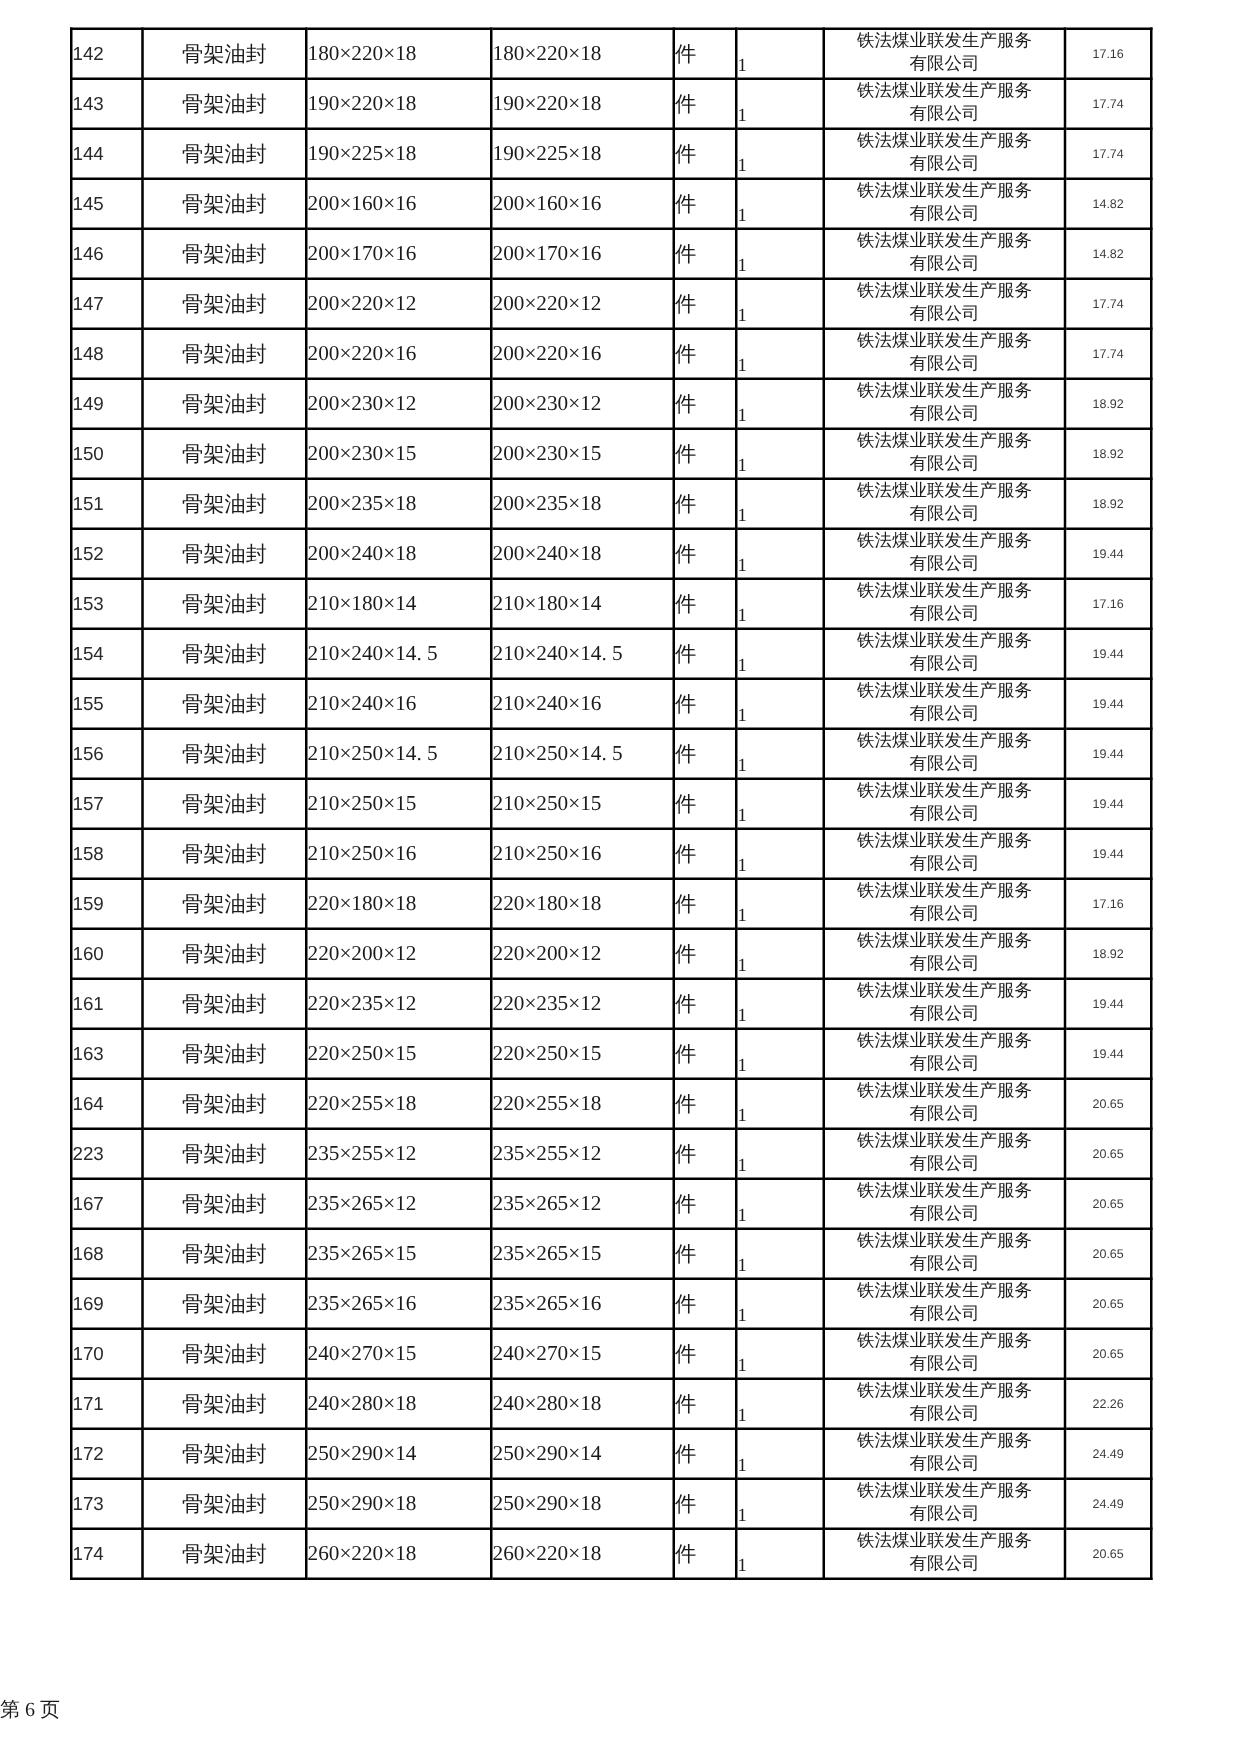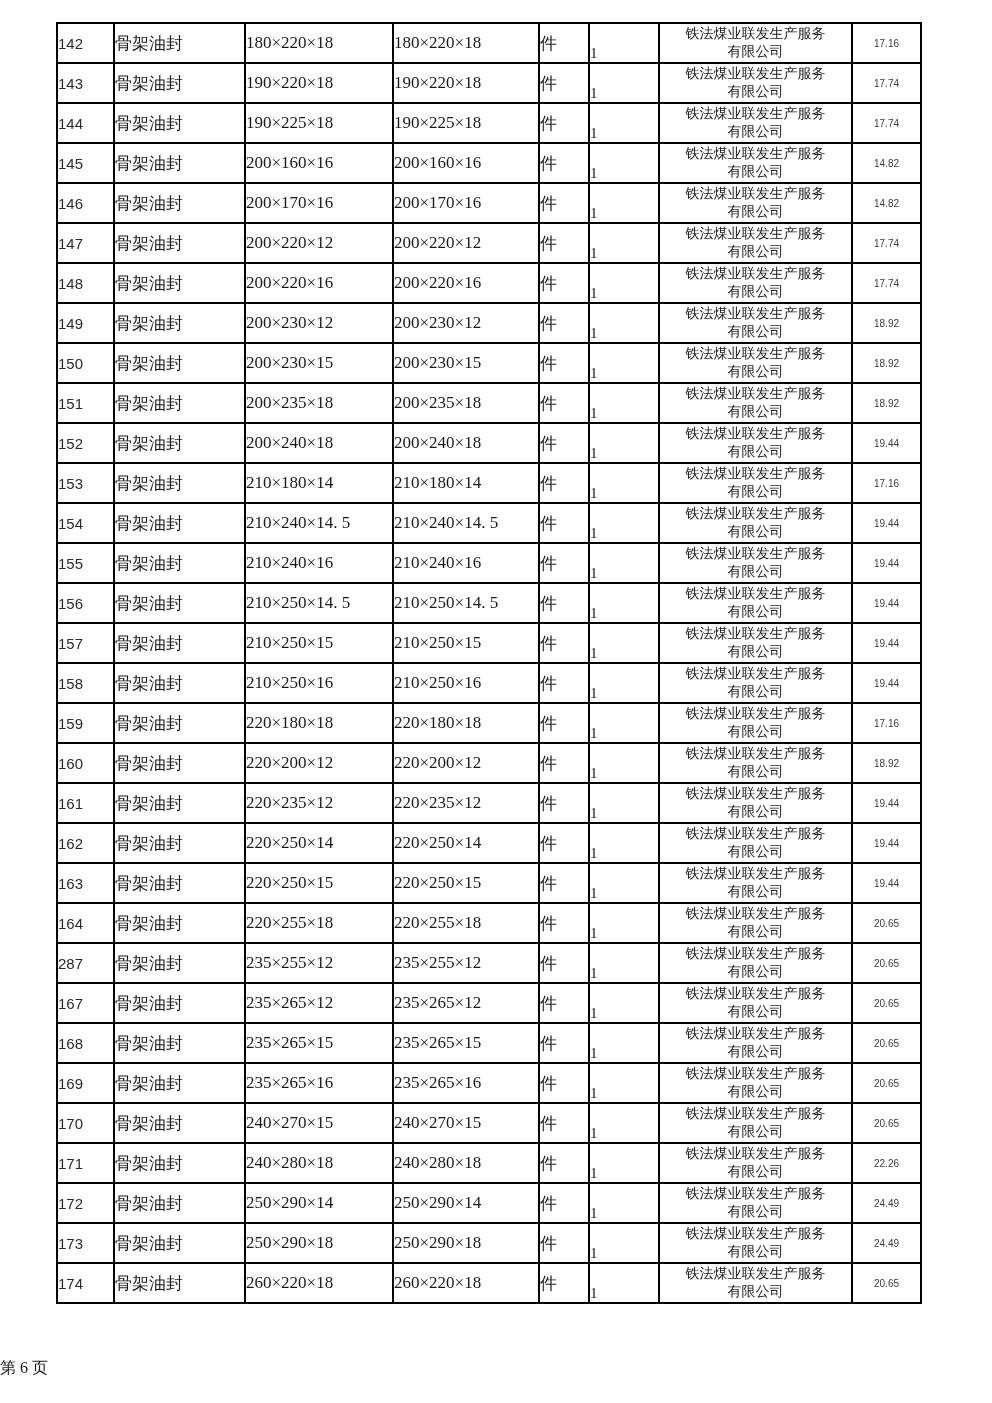--- a/index.html
+++ b/index.html
@@ -35,21 +35,21 @@
     font-family: "Liberation Sans", sans-serif;
     font-size: 15px;
     color: #2a2a2a;
     text-align: left;
     vertical-align: middle;
     padding-left: 4px;
   }
   td.c-name {
     font-family: "Liberation Serif", serif;
     font-size: 17px;
-    text-align: left;
+    text-align: center;
     vertical-align: middle;
     padding-left: 5px;
   }
   td.c-spec, td.c-model {
     font-family: "Liberation Serif", serif;
     font-size: 17px;
     text-align: left;
     vertical-align: middle;
     padding-left: 4px;
   }
@@ -364,33 +364,20 @@
           <td class="c-model">220×235×12</td>
           <td class="c-unit">件</td>
           <td class="c-qty">1</td>
           <td class="c-supplier">
             <div>铁法煤业联发生产服务</div>
             <div>有限公司</div>
           </td>
           <td class="c-price">19.44</td>
         </tr>
         <tr>
-          <td class="c-no">162</td>
-          <td class="c-name">骨架油封</td>
-          <td class="c-spec">220×250×14</td>
-          <td class="c-model">220×250×14</td>
-          <td class="c-unit">件</td>
-          <td class="c-qty">1</td>
-          <td class="c-supplier">
-            <div>铁法煤业联发生产服务</div>
-            <div>有限公司</div>
-          </td>
-          <td class="c-price">19.44</td>
-        </tr>
-        <tr>
           <td class="c-no">163</td>
           <td class="c-name">骨架油封</td>
           <td class="c-spec">220×250×15</td>
           <td class="c-model">220×250×15</td>
           <td class="c-unit">件</td>
           <td class="c-qty">1</td>
           <td class="c-supplier">
             <div>铁法煤业联发生产服务</div>
             <div>有限公司</div>
           </td>
@@ -403,21 +390,21 @@
           <td class="c-model">220×255×18</td>
           <td class="c-unit">件</td>
           <td class="c-qty">1</td>
           <td class="c-supplier">
             <div>铁法煤业联发生产服务</div>
             <div>有限公司</div>
           </td>
           <td class="c-price">20.65</td>
         </tr>
         <tr>
-          <td class="c-no">287</td>
+          <td class="c-no">223</td>
           <td class="c-name">骨架油封</td>
           <td class="c-spec">235×255×12</td>
           <td class="c-model">235×255×12</td>
           <td class="c-unit">件</td>
           <td class="c-qty">1</td>
           <td class="c-supplier">
             <div>铁法煤业联发生产服务</div>
             <div>有限公司</div>
           </td>
           <td class="c-price">20.65</td>

